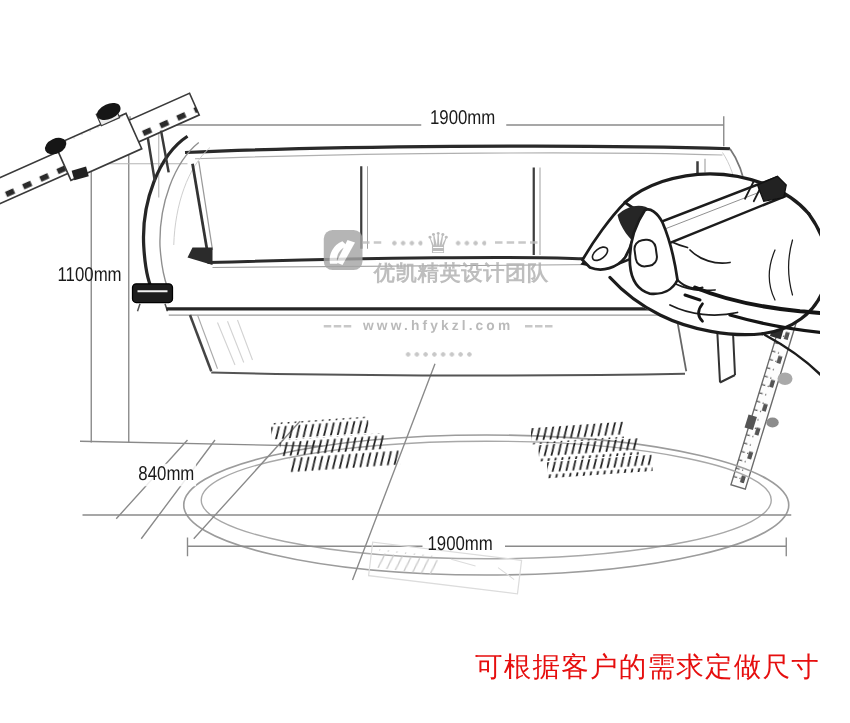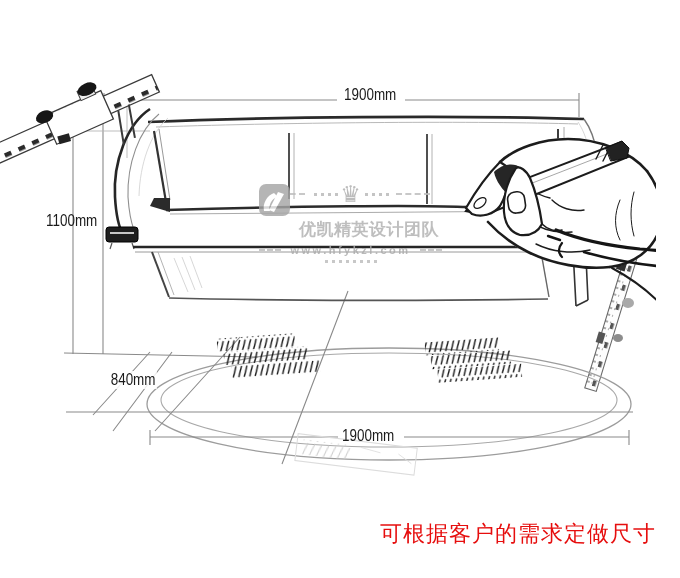--- a/index.html
+++ b/index.html
@@ -16,26 +16,26 @@
   .lbl-bottom{left:342px;top:428px;}
   
   .watermark{position:absolute;left:258px;top:183px;width:185px;opacity:0.82;
              display:flex;flex-direction:column;align-items:center;color:#b2b2b2;}
   .wm-row{display:flex;align-items:center;justify-content:center;}
   .wm-crown{font-size:23px;line-height:22px;color:#aeaeae;}
   .wm-dash{display:inline-block;width:34px;height:0;border-top:2px dashed #bdbdbd;margin:0 5px;}
   .wm-dots{display:inline-block;width:26px;height:8px;margin:0 2px;
            background-image:radial-gradient(circle,#b8b8b8 1.5px,transparent 2px);
            background-size:7px 7px;background-position:0 1px;}
-  .wm-brandrow{margin-top:2px;display:flex;align-items:flex-end;}
+  .wm-brandrow{margin-top:2px;display:flex;align-items:flex-start;}
   .wm-logo{width:33px;height:34px;display:inline-block;margin-right:4px;}
   .wm-brand{font-size:17px;font-weight:bold;letter-spacing:0.5px;color:#b0b0b0;white-space:nowrap;}
   .wm-urlrow{margin-top:3px;display:flex;align-items:center;}
   .wm-dash.small{width:22px;border-top-width:2px;}
-  .wm-url{font-size:11px;font-weight:bold;letter-spacing:2.5px;color:#ababab;margin:0 4px;white-space:nowrap;}
+  .wm-url{font-size:11px;font-weight:bold;letter-spacing:2.5px;color:#ababab;margin:11px 4px;white-space:nowrap;}
   .wm-scroll{margin-top:2px;width:56px;height:8px;
            background-image:radial-gradient(circle,#bcbcbc 1.5px,transparent 2px);
            background-size:7px 7px;}
   
   .footer-note{position:absolute;left:0;right:0;top:519px;text-align:right;
                font-size:22px;letter-spacing:1px;color:#e60e0e;
                font-family:"Liberation Sans",sans-serif;}
 </style>
 </head>
 <body>

